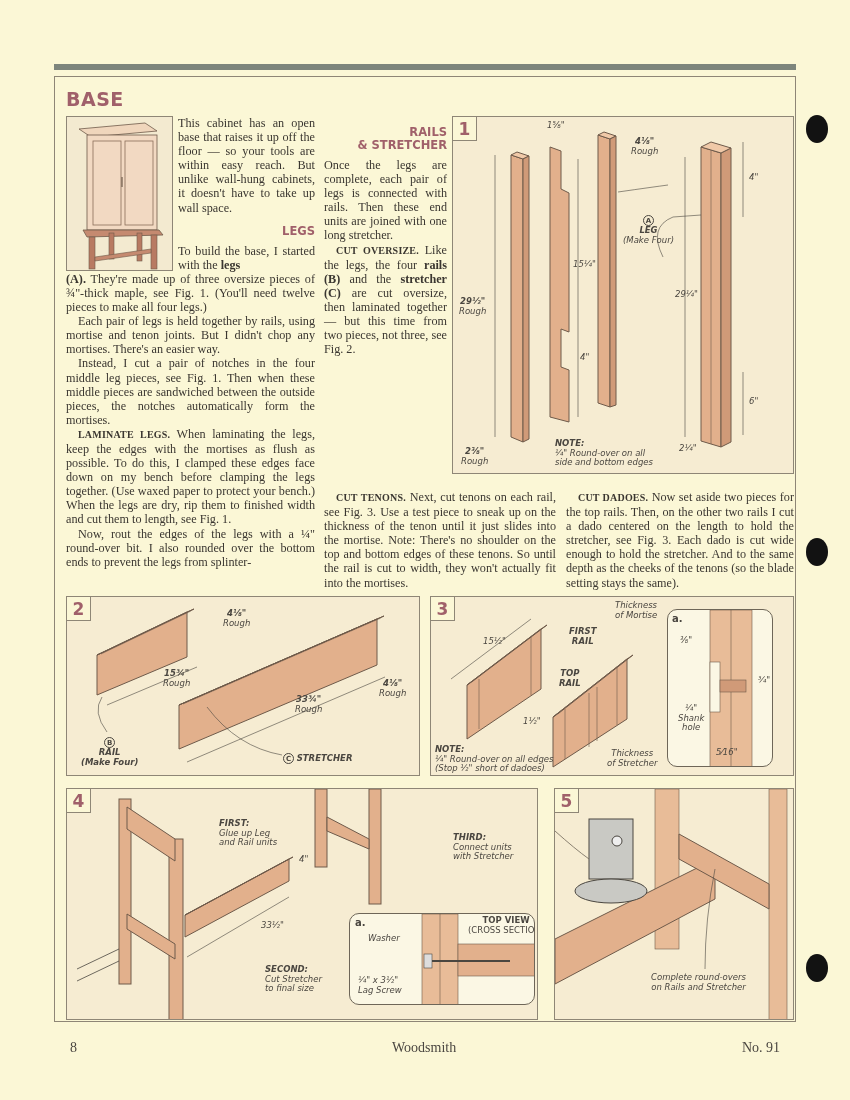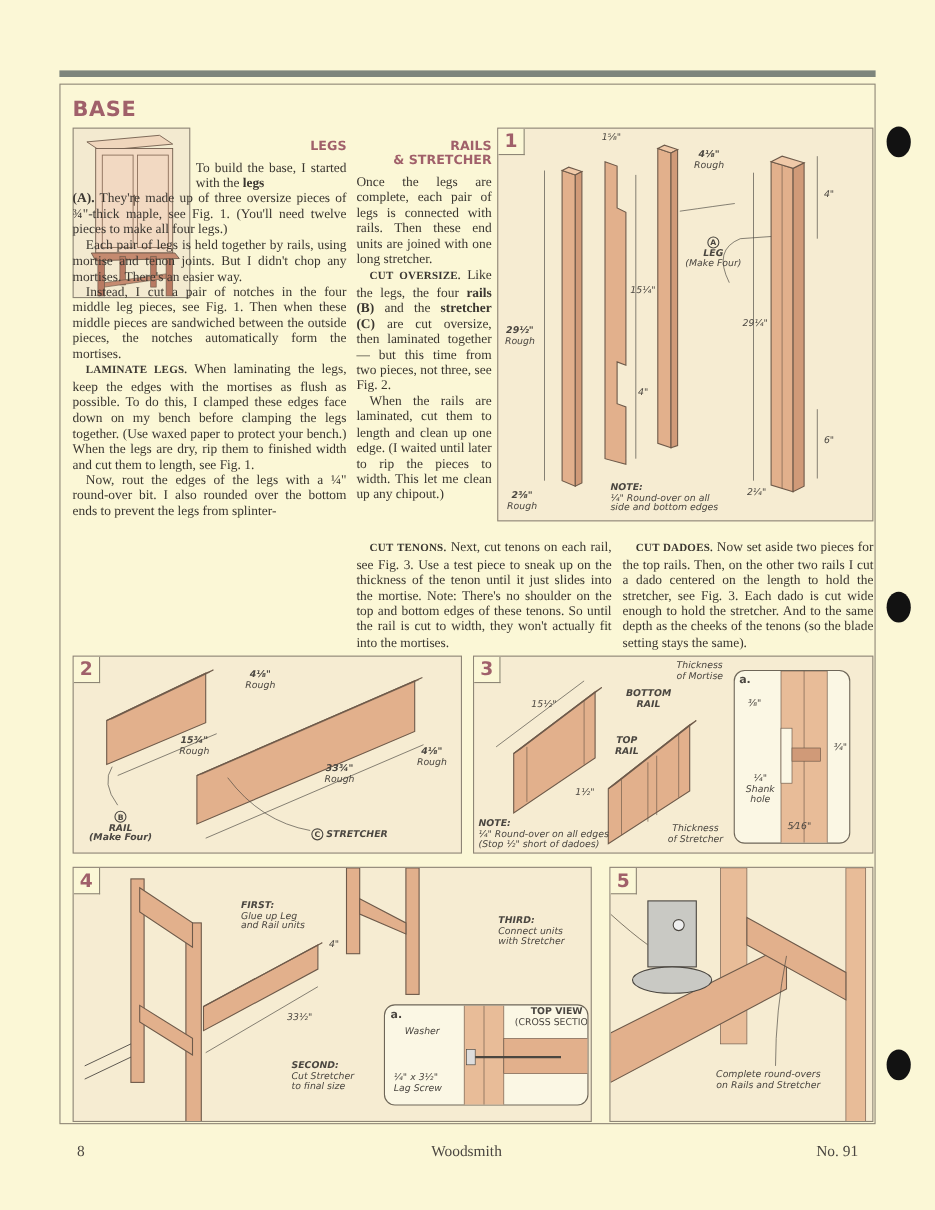--- a/index.html
+++ b/index.html
@@ -94,38 +94,38 @@
       <rect x="22" y="120" width="6" height="32" fill="#b87a62" stroke="#6e5a4a" stroke-width="0.6"></rect>
       <rect x="84" y="118" width="6" height="34" fill="#b87a62" stroke="#6e5a4a" stroke-width="0.6"></rect>
       <rect x="42" y="116" width="5" height="26" fill="#b87a62" stroke="#6e5a4a" stroke-width="0.6"></rect>
       <rect x="70" y="116" width="5" height="28" fill="#b87a62" stroke="#6e5a4a" stroke-width="0.6"></rect>
       <polygon points="28,140 84,132 84,136 28,144" fill="#c58a70" stroke="#6e5a4a" stroke-width="0.6"></polygon>
     </svg>
   </div>
 
   <div class="col col1">
     <div class="wrap">
+      <p class="noindent">This cabinet has an open base that raises it up off the floor — so your tools are within easy reach. But unlike wall-hung cabinets, it doesn't have to take up wall space.</p>
       <div class="subhead">LEGS</div>
       <p class="noindent" style="text-indent:0"><span>To build the base, I started with the</span> <b>legs</b></p>
     </div>
     <p class="noindent"><b>(A).</b> <span>They're made up of three oversize pieces of ¾"-thick maple, see Fig. 1. (You'll need twelve pieces to make all four legs.)</span></p>
     <p>Each pair of legs is held together by rails, using mortise and tenon joints. But I didn't chop any mortises. There's an easier way.</p>
     <p>Instead, I cut a pair of notches in the four middle leg pieces, see Fig. 1. Then when these middle pieces are sandwiched between the outside pieces, the notches automatically form the mortises.</p>
     <p><span class="runin">LAMINATE LEGS.</span> <span>When laminating the legs, keep the edges with the mortises as flush as possible. To do this, I clamped these edges face down on my bench before clamping the legs together. (Use waxed paper to protect your bench.) When the legs are dry, rip them to finished width and cut them to length, see Fig. 1.</span></p>
     <p>Now, rout the edges of the legs with a ¼" round-over bit. I also rounded over the bottom ends to prevent the legs from splinter-</p>
   </div>
 
   <div class="col col2">
     <div class="subhead">
       <div>RAILS</div>
       <div>&amp; STRETCHER</div>
     </div>
     <p class="noindent">Once the legs are complete, each pair of legs is connected with rails. Then these end units are joined with one long stretcher.</p>
     <p><span class="runin">CUT OVERSIZE.</span> <span>Like the legs, the four</span> <b>rails (B)</b> <span>and the</span> <b>stretcher (C)</b> <span>are cut oversize, then laminated together — but this time from two pieces, not three, see Fig. 2.</span></p>
-    <p>When the rails are laminated, cut them to length and clean up one edge. (I waited until later to rip the pieces to width. This let me clean up any chipout.)</p>
   </div>
 
   <div class="col col2b">
     <p><span class="runin">CUT TENONS.</span> <span>Next, cut tenons on each rail, see Fig. 3. Use a test piece to sneak up on the thickness of the tenon until it just slides into the mortise. Note: There's no shoulder on the top and bottom edges of these tenons. So until the rail is cut to width, they won't actually fit into the mortises.</span></p>
   </div>
 
   <div class="col col3">
     <p><span class="runin">CUT DADOES.</span> <span>Now set aside two pieces for the top rails. Then, on the other two rails I cut a dado centered on the length to hold the stretcher, see Fig. 3. Each dado is cut wide enough to hold the stretcher. And to the same depth as the cheeks of the tenons (so the blade setting stays the same).</span></p>
   </div>
 
@@ -202,21 +202,21 @@
       <polygon points="122,120 196,62 196,122 122,170" fill="#e2b08c" stroke="#6e5a4a"></polygon>
       <polygon points="122,120 128,116 202,58 196,62" fill="#f0c9a8" stroke="#6e5a4a"></polygon>
       <line x1="134" y1="112" x2="134" y2="162" stroke="#6e5a4a" stroke-width="0.6"></line>
       <line x1="186" y1="70" x2="186" y2="128" stroke="#6e5a4a" stroke-width="0.6"></line>
       <line x1="158" y1="96" x2="158" y2="150" stroke="#6e5a4a" stroke-width="0.6"></line>
       <line x1="166" y1="90" x2="166" y2="144" stroke="#6e5a4a" stroke-width="0.6"></line>
       <line x1="20" y1="82" x2="100" y2="22" stroke="#4a4640" stroke-width="0.6"></line>
     </svg>
     <div class="lbl" style="left:184px; top:4px;"><span>Thickness</span><br><span>of Mortise</span></div>
     <div class="lbl" style="left:52px; top:40px;">15½"</div>
-    <div class="lbl c" style="left:138px; top:30px;"><b>BOTTOM</b><br><b>RAIL</b></div>
+    <div class="lbl c" style="left:138px; top:30px;"><b>FIRST</b><br><b>RAIL</b></div>
     <div class="lbl c" style="left:128px; top:72px;"><b>TOP</b><br><b>RAIL</b></div>
     <div class="lbl" style="left:92px; top:120px;">1½"</div>
     <div class="lbl" style="left:4px; top:148px;"><b>NOTE:</b><br><span>¼" Round-over on all edges</span><br><span>(Stop ½" short of dadoes)</span></div>
     <div class="lbl c" style="left:176px; top:152px;"><span>Thickness</span><br><span>of Stretcher</span></div>
     <div class="inset" style="left:236px; top:12px; width:106px; height:158px;">
       <svg width="106" height="158">
         <rect x="42" y="0" width="42" height="158" fill="#e8bc98" stroke="#6e5a4a" stroke-width="0.6"></rect>
         <line x1="63" y1="0" x2="63" y2="158" stroke="#6e5a4a" stroke-width="0.6"></line>
         <rect x="42" y="52" width="10" height="50" fill="#fbf7e4" stroke="#6e5a4a" stroke-width="0.6"></rect>
         <rect x="52" y="70" width="26" height="12" fill="#d09a78" stroke="#6e5a4a" stroke-width="0.6"></rect>

